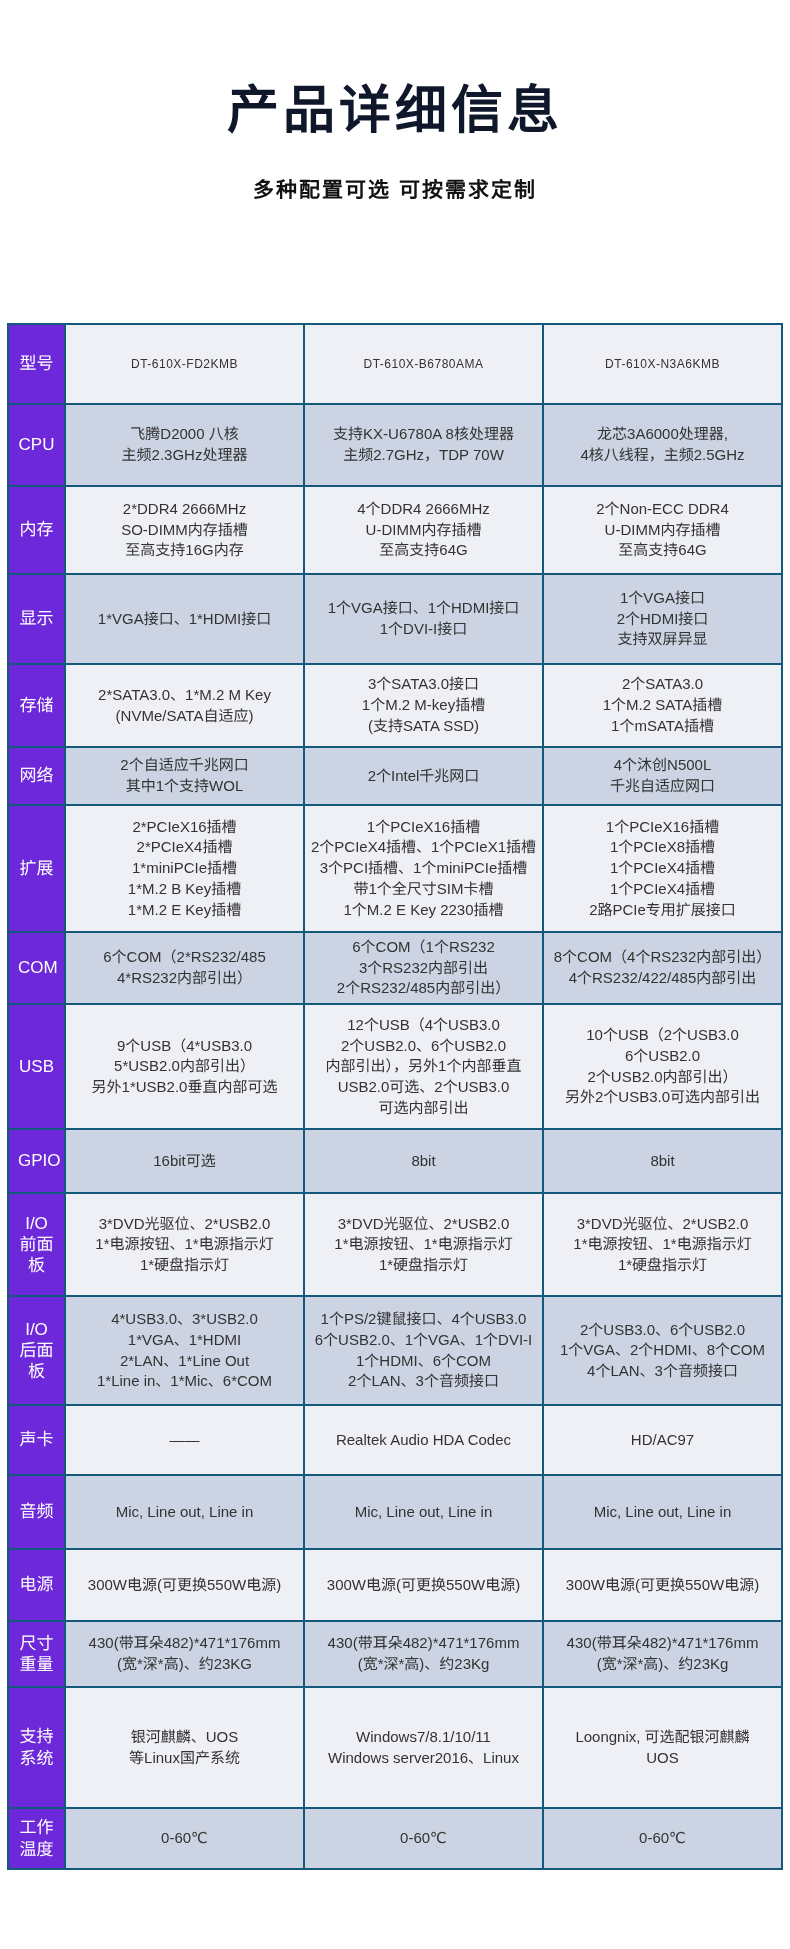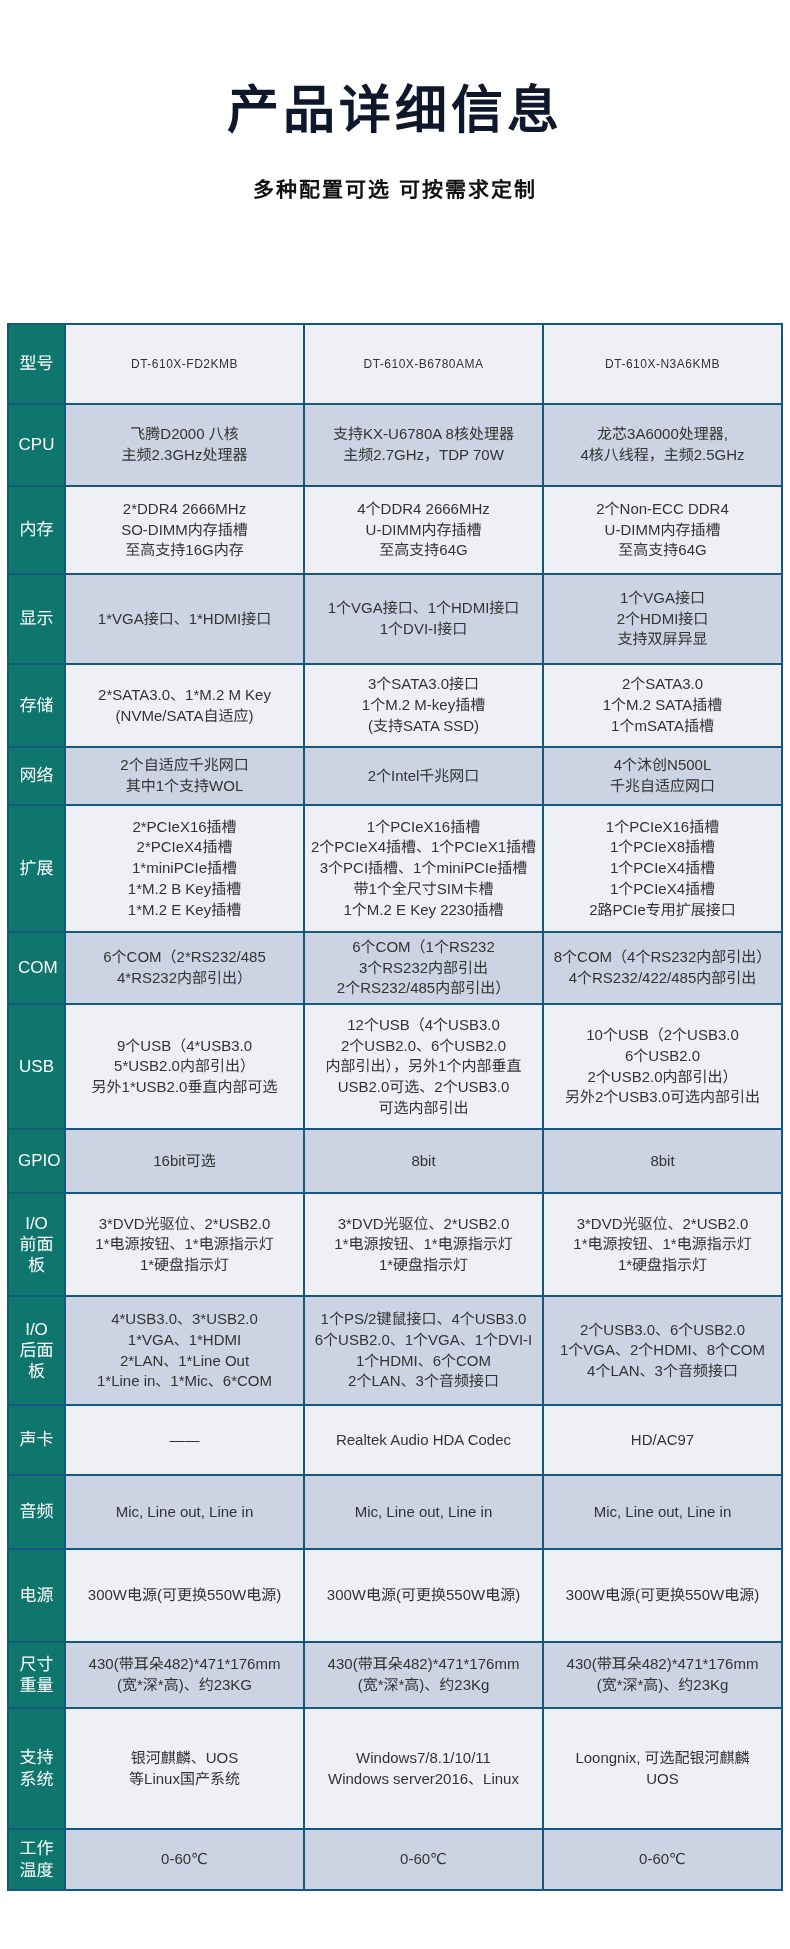--- a/index.html
+++ b/index.html
@@ -33,21 +33,21 @@
   }
   .spec-table col.label-col { width: 57px; }
   .spec-table col.data-col  { width: 239px; }
   .spec-table th, .spec-table td {
     border: 2px solid #14587c;
     text-align: center;
     vertical-align: middle;
     white-space: pre-line;
   }
   .spec-table th {
-    background: #0f766e;
+    background: #6d28d9;
     color: #ffffff;
     font-size: 17px;
     font-weight: 500;
     line-height: 1.25;
     padding: 2px 9px;
   }
   .spec-table td {
     color: #333333;
     font-size: 15px;
     line-height: 1.38;
@@ -66,21 +66,21 @@
   .spec-table tr:nth-child(5)  { height: 83px; }
   .spec-table tr:nth-child(6)  { height: 58px; }
   .spec-table tr:nth-child(7)  { height: 127px; }
   .spec-table tr:nth-child(8)  { height: 66px; }
   .spec-table tr:nth-child(9)  { height: 125px; }
   .spec-table tr:nth-child(10) { height: 64px; margin-top: 28px; }
   .spec-table tr:nth-child(11) { height: 103px; }
   .spec-table tr:nth-child(12) { height: 109px; }
   .spec-table tr:nth-child(13) { height: 70px; }
   .spec-table tr:nth-child(14) { height: 74px; }
-  .spec-table tr:nth-child(15) { height: 93px; }
+  .spec-table tr:nth-child(15) { height: 72px; }
   .spec-table tr:nth-child(16) { height: 66px; }
   .spec-table tr:nth-child(17) { height: 121px; }
   .spec-table tr:nth-child(18) { height: 61px; }
 </style>
 </head>
 <body>
 
 <header class="page-header">
   <h1 class="page-title">产品详细信息</h1>
   <div class="page-subtitle">多种配置可选 可按需求定制</div>

